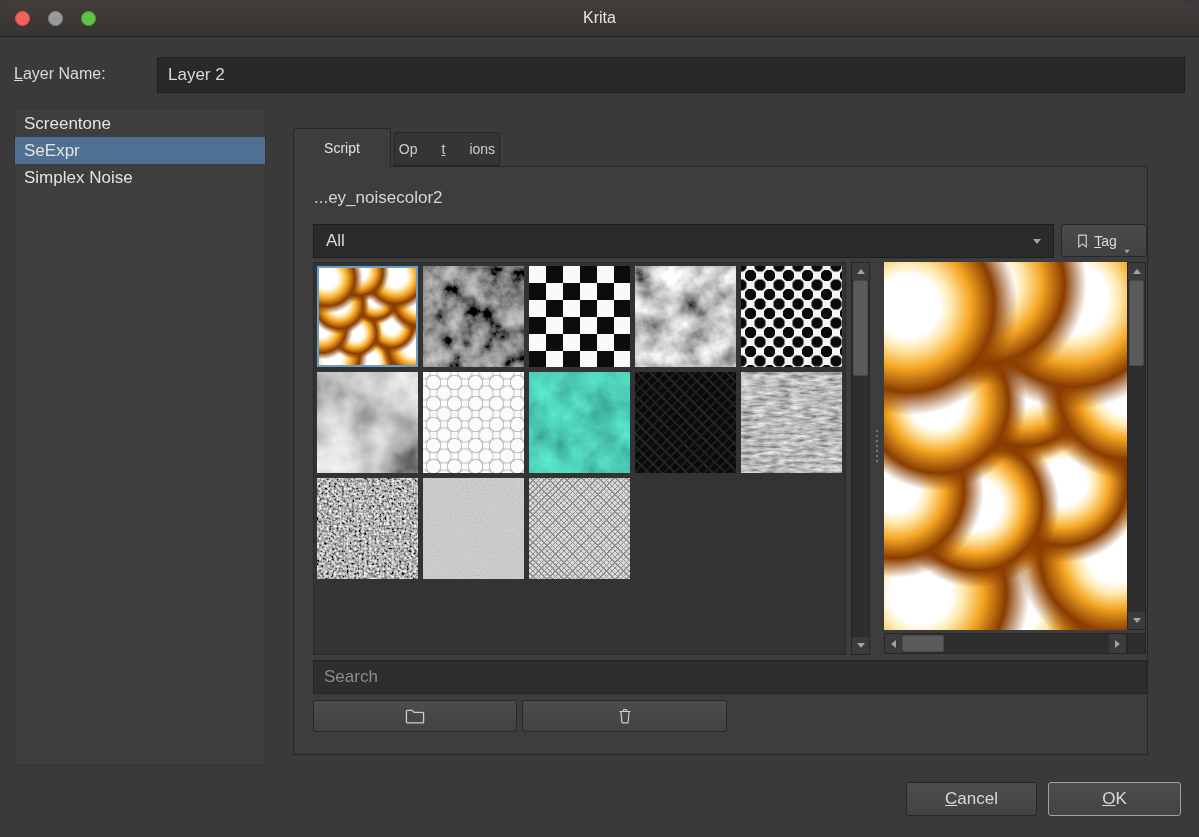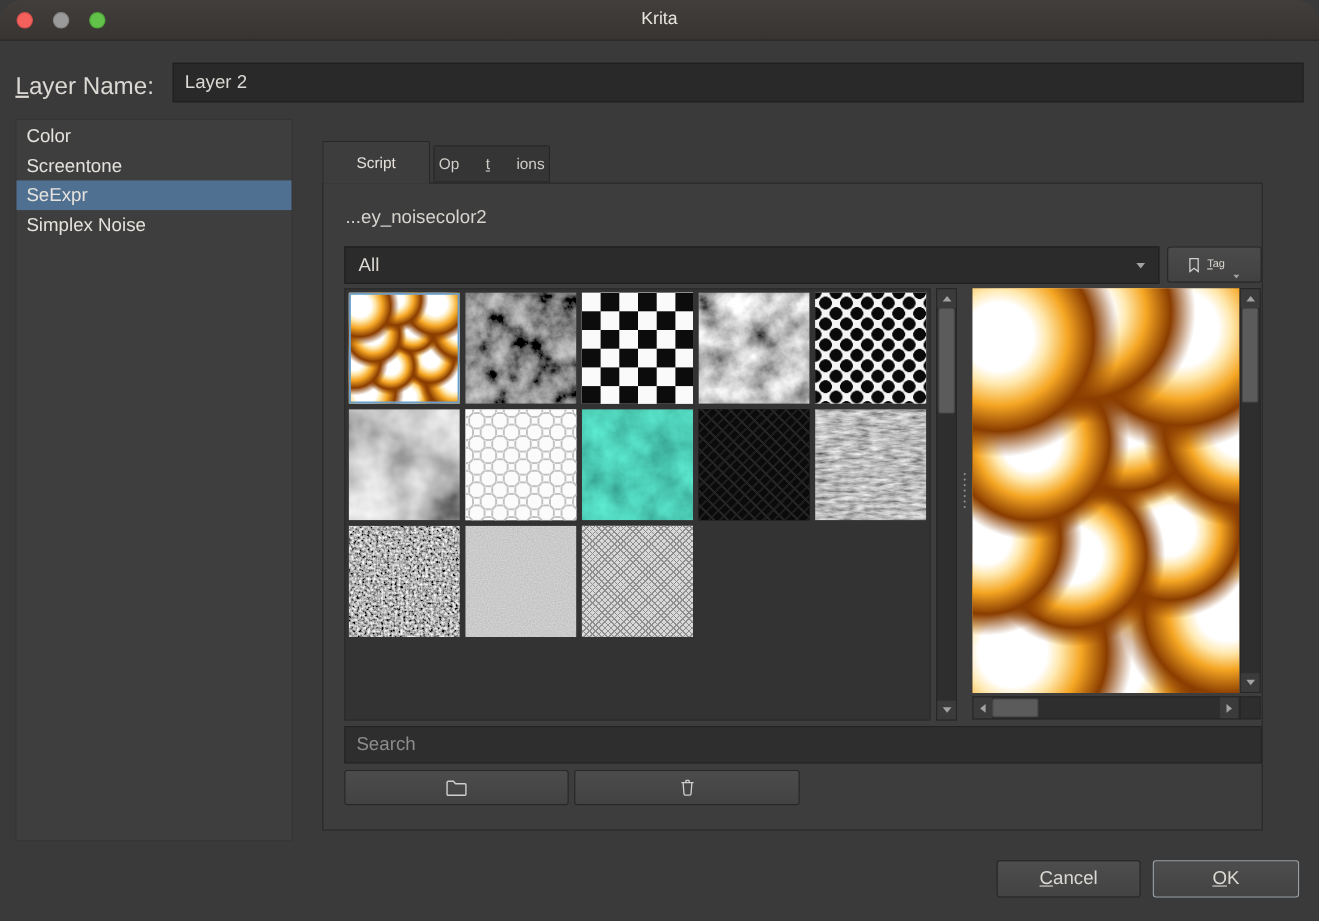--- a/index.html
+++ b/index.html
@@ -22,21 +22,21 @@
     display: flex; align-items: center; justify-content: center;
   }
   .traffic { position: absolute; left: 15px; top: 11px; display: flex; gap: 18px; }
   .tl { width: 15px; height: 15px; border-radius: 50%; display: block; }
   .tl.red   { background: #f4605c; border: 1px solid #d8504e; }
   .tl.gray  { background: #9a9a9a; border: 1px solid #868686; }
   .tl.green { background: #61c148; border: 1px solid #4ea63a; }
   .title { font-size: 16px; color: #e9e6e2; }
 
   
-  .layer-label { position: absolute; left: 14px; top: 65px; font-size: 22px; color: #dcd9d4; }
+  .layer-label { position: absolute; left: 14px; top: 65px; font-size: 16px; color: #dcd9d4; }
   .layer-input {
     position: absolute; left: 157px; top: 57px; width: 1028px; height: 36px;
     background: #292929; border: 1px solid #1f1f1f; color: #dcd9d4;
     font-size: 17px; padding: 0 10px; font-family: inherit; outline: none;
   }
 
   
   .gen-list {
     position: absolute; left: 14px; top: 108px; width: 252px; height: 657px;
     background: #3e3e3e; border: 1px solid #343434; padding-top: 1px;
@@ -70,21 +70,21 @@
     position: absolute; left: 313px; top: 224px; width: 741px; height: 33px;
     background: #2b2b2b; border: 1px solid #1e1e1e;
     display: flex; align-items: center; padding: 16px 12px; font-size: 17px;
   }
   .combo-arrow { margin-left: auto; }
   .tag-btn {
     position: absolute; left: 1061px; top: 224px; width: 86px; height: 33px;
     background: linear-gradient(#4b4b4b, #414141);
     border: 1px solid #282828; border-radius: 3px;
     display: flex; align-items: center; justify-content: center; gap: 6px;
-    color: #dcd9d4; font-size: 10px; font-family: inherit; cursor: default;
+    color: #dcd9d4; font-size: 14px; font-family: inherit; cursor: default;
   }
   .tag-caret { align-self: flex-end; margin-bottom: 2px; }
 
   
   .grid {
     position: absolute; left: 313px; top: 262px; width: 533px; height: 393px;
     background: #333333; border: 1px solid #2a2a2a;
     display: grid; grid-template-columns: repeat(5, 101px); grid-auto-rows: 101px;
     gap: 5px; padding: 3px; align-content: start;
   }
@@ -209,21 +209,20 @@
       <span class="tl gray"></span>
       <span class="tl green"></span>
     </div>
     <div class="title">Krita</div>
   </div>
 
   <label class="layer-label"><span class="mn">L</span><span>ayer Name:</span></label>
   <input class="layer-input" value="Layer 2" style="">
 
   <div class="gen-list">
-    <div class="gen-item">Color</div>
     <div class="gen-item">Screentone</div>
     <div class="gen-item selected">SeExpr</div>
     <div class="gen-item">Simplex Noise</div>
   </div>
 
   <div class="panel"></div>
   <div class="tab active">
       <span>Script</span>
       <span class="mn"></span>
       <span></span>

